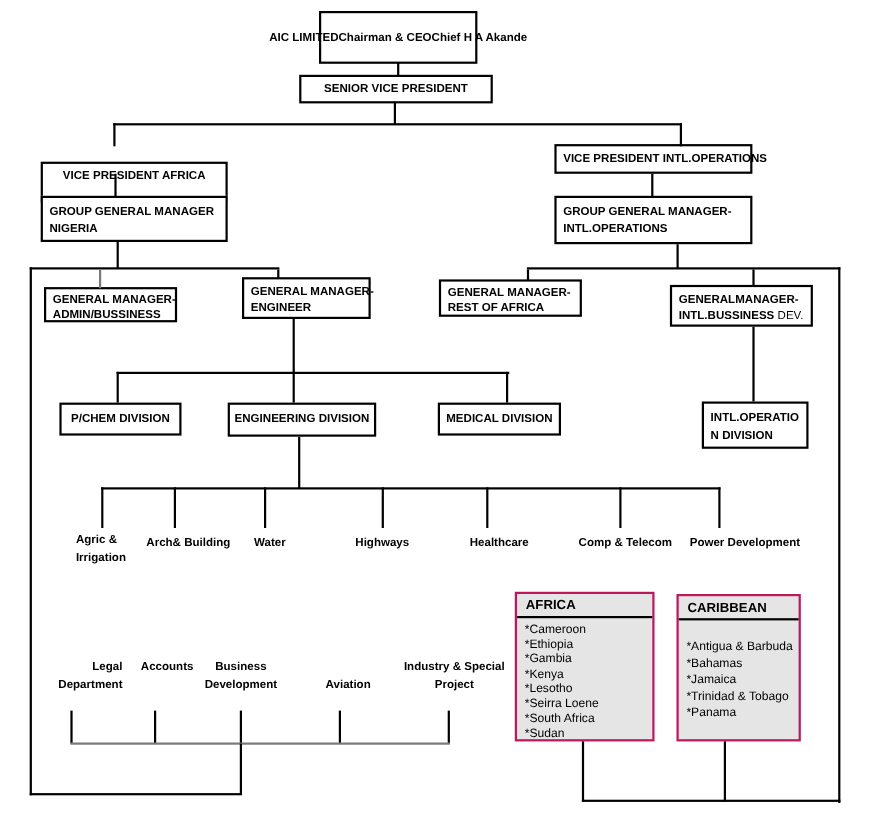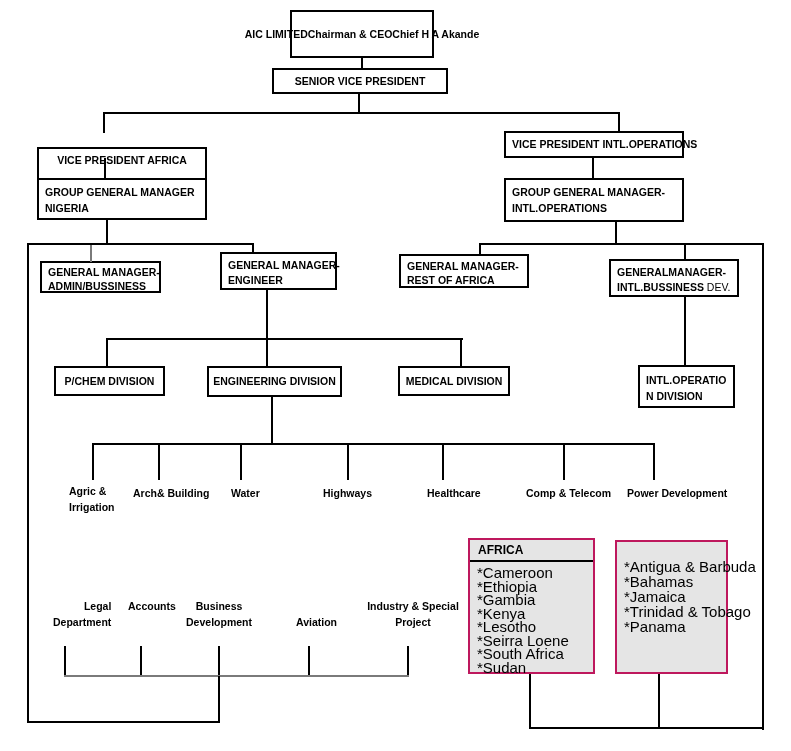--- a/index.html
+++ b/index.html
@@ -10,21 +10,21 @@
   .box span{display:block;}
   .c{display:flex;flex-direction:row;align-items:center;justify-content:center;text-align:center;}
   .l{padding:4px 6px;}
   .ln{position:absolute;background:#000;}
   .gray{background:#7a7a7a;}
   .lbl{position:absolute;font-weight:bold;font-size:10.5px;line-height:16px;white-space:nowrap;}
   .lbl span{display:block;}
   .ctr{text-align:center;}
   .panel{position:absolute;box-sizing:border-box;border:2px solid #be185d;background:#e5e5e5;}
   .panel .hd{font-weight:bold;font-size:12px;line-height:15px;padding:3px 0 2px 8px;border-bottom:2px solid #000;}
-  .panel .items{padding:4px 2px 0 7px;font-size:15px;line-height:13.5px;font-weight:normal;}
+  .panel .items{padding:4px 2px 0 7px;font-size:11px;line-height:13.5px;font-weight:normal;}
   .panel .items div{white-space:nowrap;}
   .carib .items{padding-top:17px;line-height:15px;}
   .rg{font-weight:normal;display:inline !important;}
 </style>
 </head>
 <body>
 
 <div class="stage">
 
   <div class="box c" style="left:290px;top:10px;width:144px;height:48px;line-height:14px;">
@@ -123,20 +123,21 @@
       <div>*Gambia</div>
       <div>*Kenya</div>
       <div>*Lesotho</div>
       <div>*Seirra Loene</div>
       <div>*South Africa</div>
       <div>*Sudan</div>
     </div>
   </div>
 
   <div class="panel carib" style="left:615px;top:540px;width:113px;height:134px;">
+    <div class="hd">CARIBBEAN</div>
     <div class="items">
       <div>*Antigua &amp; Barbuda</div>
       <div>*Bahamas</div>
       <div>*Jamaica</div>
       <div>*Trinidad &amp; Tobago</div>
       <div>*Panama</div>
     </div>
   </div>
 
   <div class="lbl" style="left:53px;top:598px;text-align:right;">

